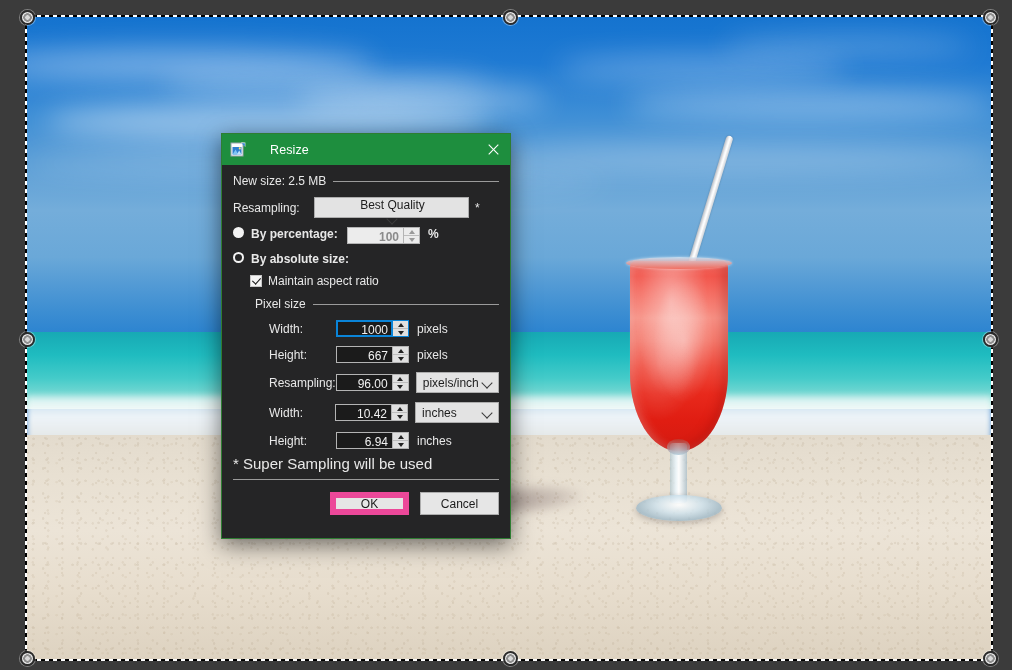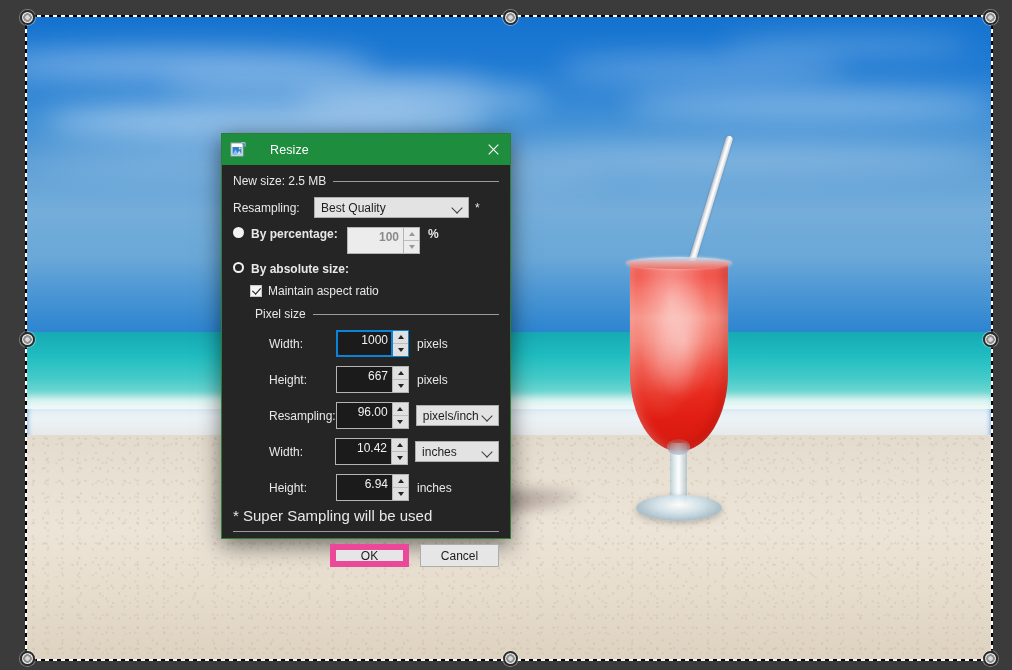--- a/index.html
+++ b/index.html
@@ -354,21 +354,21 @@
     left: 2px; top: 3px;
     width: 7px; height: 7px;
     border-left: 1.4px solid #3b3b3b;
     border-bottom: 1.4px solid #3b3b3b;
     transform: rotate(-45deg);
   }
 
   
   .spin {
     display: flex;
-    height: 27px;
+    height: 17px;
     box-sizing: border-box;
   }
   .spin .spin-box {
     width: 56px;
     background: #1b1b1b;
     border: 1px solid #b4b4b4;
     border-right: none;
     color: #f1f1f1;
     font-size: 12px;
     text-align: right;
@@ -580,21 +580,21 @@
 
     <div id="dialog-body">
 
       <div class="group-header">
         <span class="gh-label">New size: 2.5 MB</span>
         <span class="gh-rule"></span>
       </div>
 
       <div class="row">
         <span class="row-label lbl-w">Resampling:</span>
-        <div class="combo" style="width:155px;">
+        <div class="combo" style="width:155px;flex-direction:column;">
           <span class="combo-text">Best Quality</span>
           <span class="chev"></span>
         </div>
         <span class="unit-label" style="margin-left:6px;">*</span>
       </div>
 
       <div class="radio-row">
         <span class="radio"></span>
         <span class="row-label" style="width:96px;">By percentage:</span>
         <div class="spin disabled">

